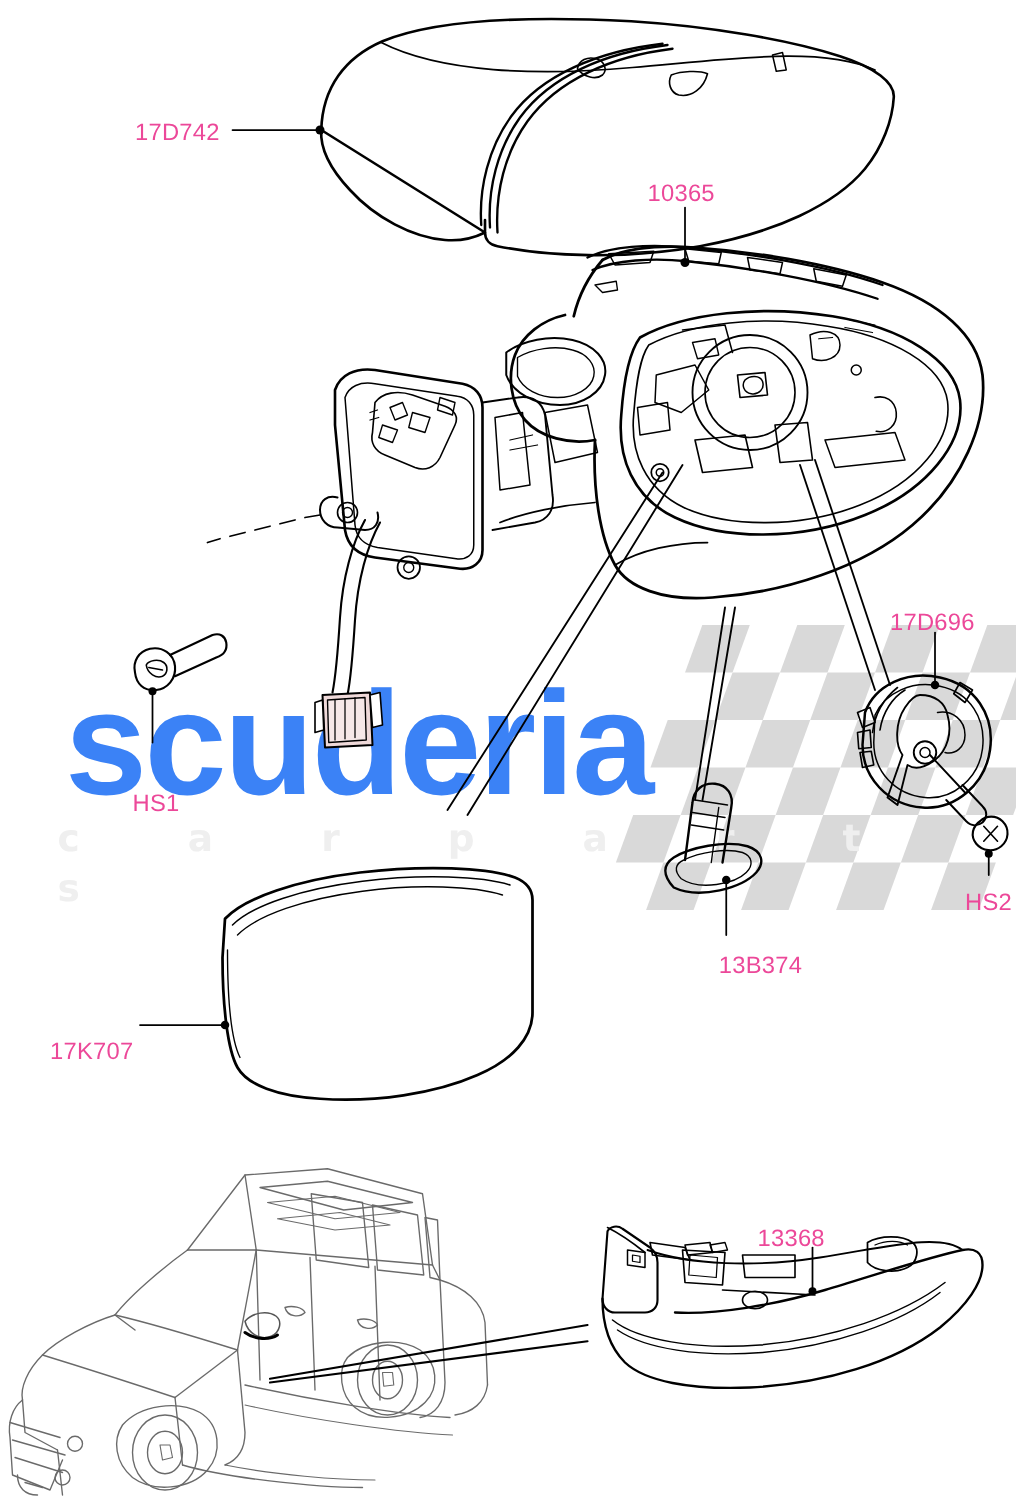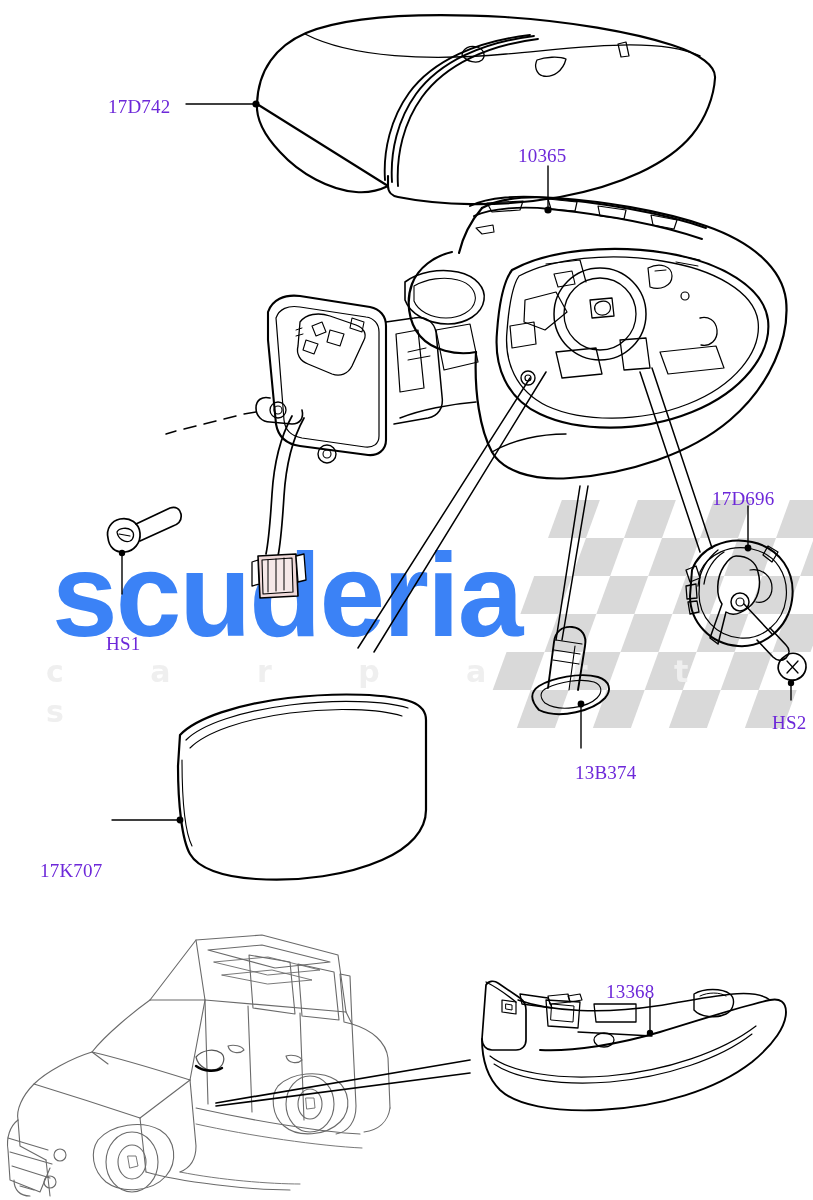--- a/index.html
+++ b/index.html
@@ -21,22 +21,22 @@
                font-family:Liberation Sans, sans-serif;}
   #wm-carparts{left:46px;top:652px;width:740px;height:40px;
                font-size:30px;font-weight:700;letter-spacing:38px;
                color:#efefef;line-height:40px;
                font-family:"DejaVu Sans",sans-serif;}
 
   
   #art{position:absolute;left:0;top:0;width:813px;height:1200px;}
 
   
-  .lbl{position:absolute;color:#6d28d9;font-size:19px;font-weight:400;
-       font-family:Liberation Serif, serif;
+  .lbl{position:absolute;color:#ec4899;font-size:19px;font-weight:400;
+       font-family:Liberation Sans, sans-serif;
        white-space:nowrap;letter-spacing:.2px;}
 </style>
 </head>
 <body>
 
 <div id="sheet">
 
   <div class="wm" id="wm-flag">
       <div class="sq" style="left: 0px; top: 0px; width: 38px; height: 38px; background: rgb(217, 217, 217);"></div>
       <div class="sq" style="left: 76px; top: 0px; width: 38px; height: 38px; background: rgb(217, 217, 217);"></div>
@@ -423,17 +423,17 @@
       </g>
 
     </g>
   </svg>
 
   <div class="lbl" style="left:108px;top:96px">17D742</div>
   <div class="lbl" style="left:518px;top:145px">10365</div>
   <div class="lbl" style="left:712px;top:488px">17D696</div>
   <div class="lbl" style="left:772px;top:712px">HS2</div>
   <div class="lbl" style="left:106px;top:633px">HS1</div>
-  <div class="lbl" style="left:40px;top:860px">17K707</div>
+  <div class="lbl" style="left:40px;top:831px">17K707</div>
   <div class="lbl" style="left:575px;top:762px">13B374</div>
   <div class="lbl" style="left:606px;top:981px">13368</div>
 
 </div>
 
 </body></html>

